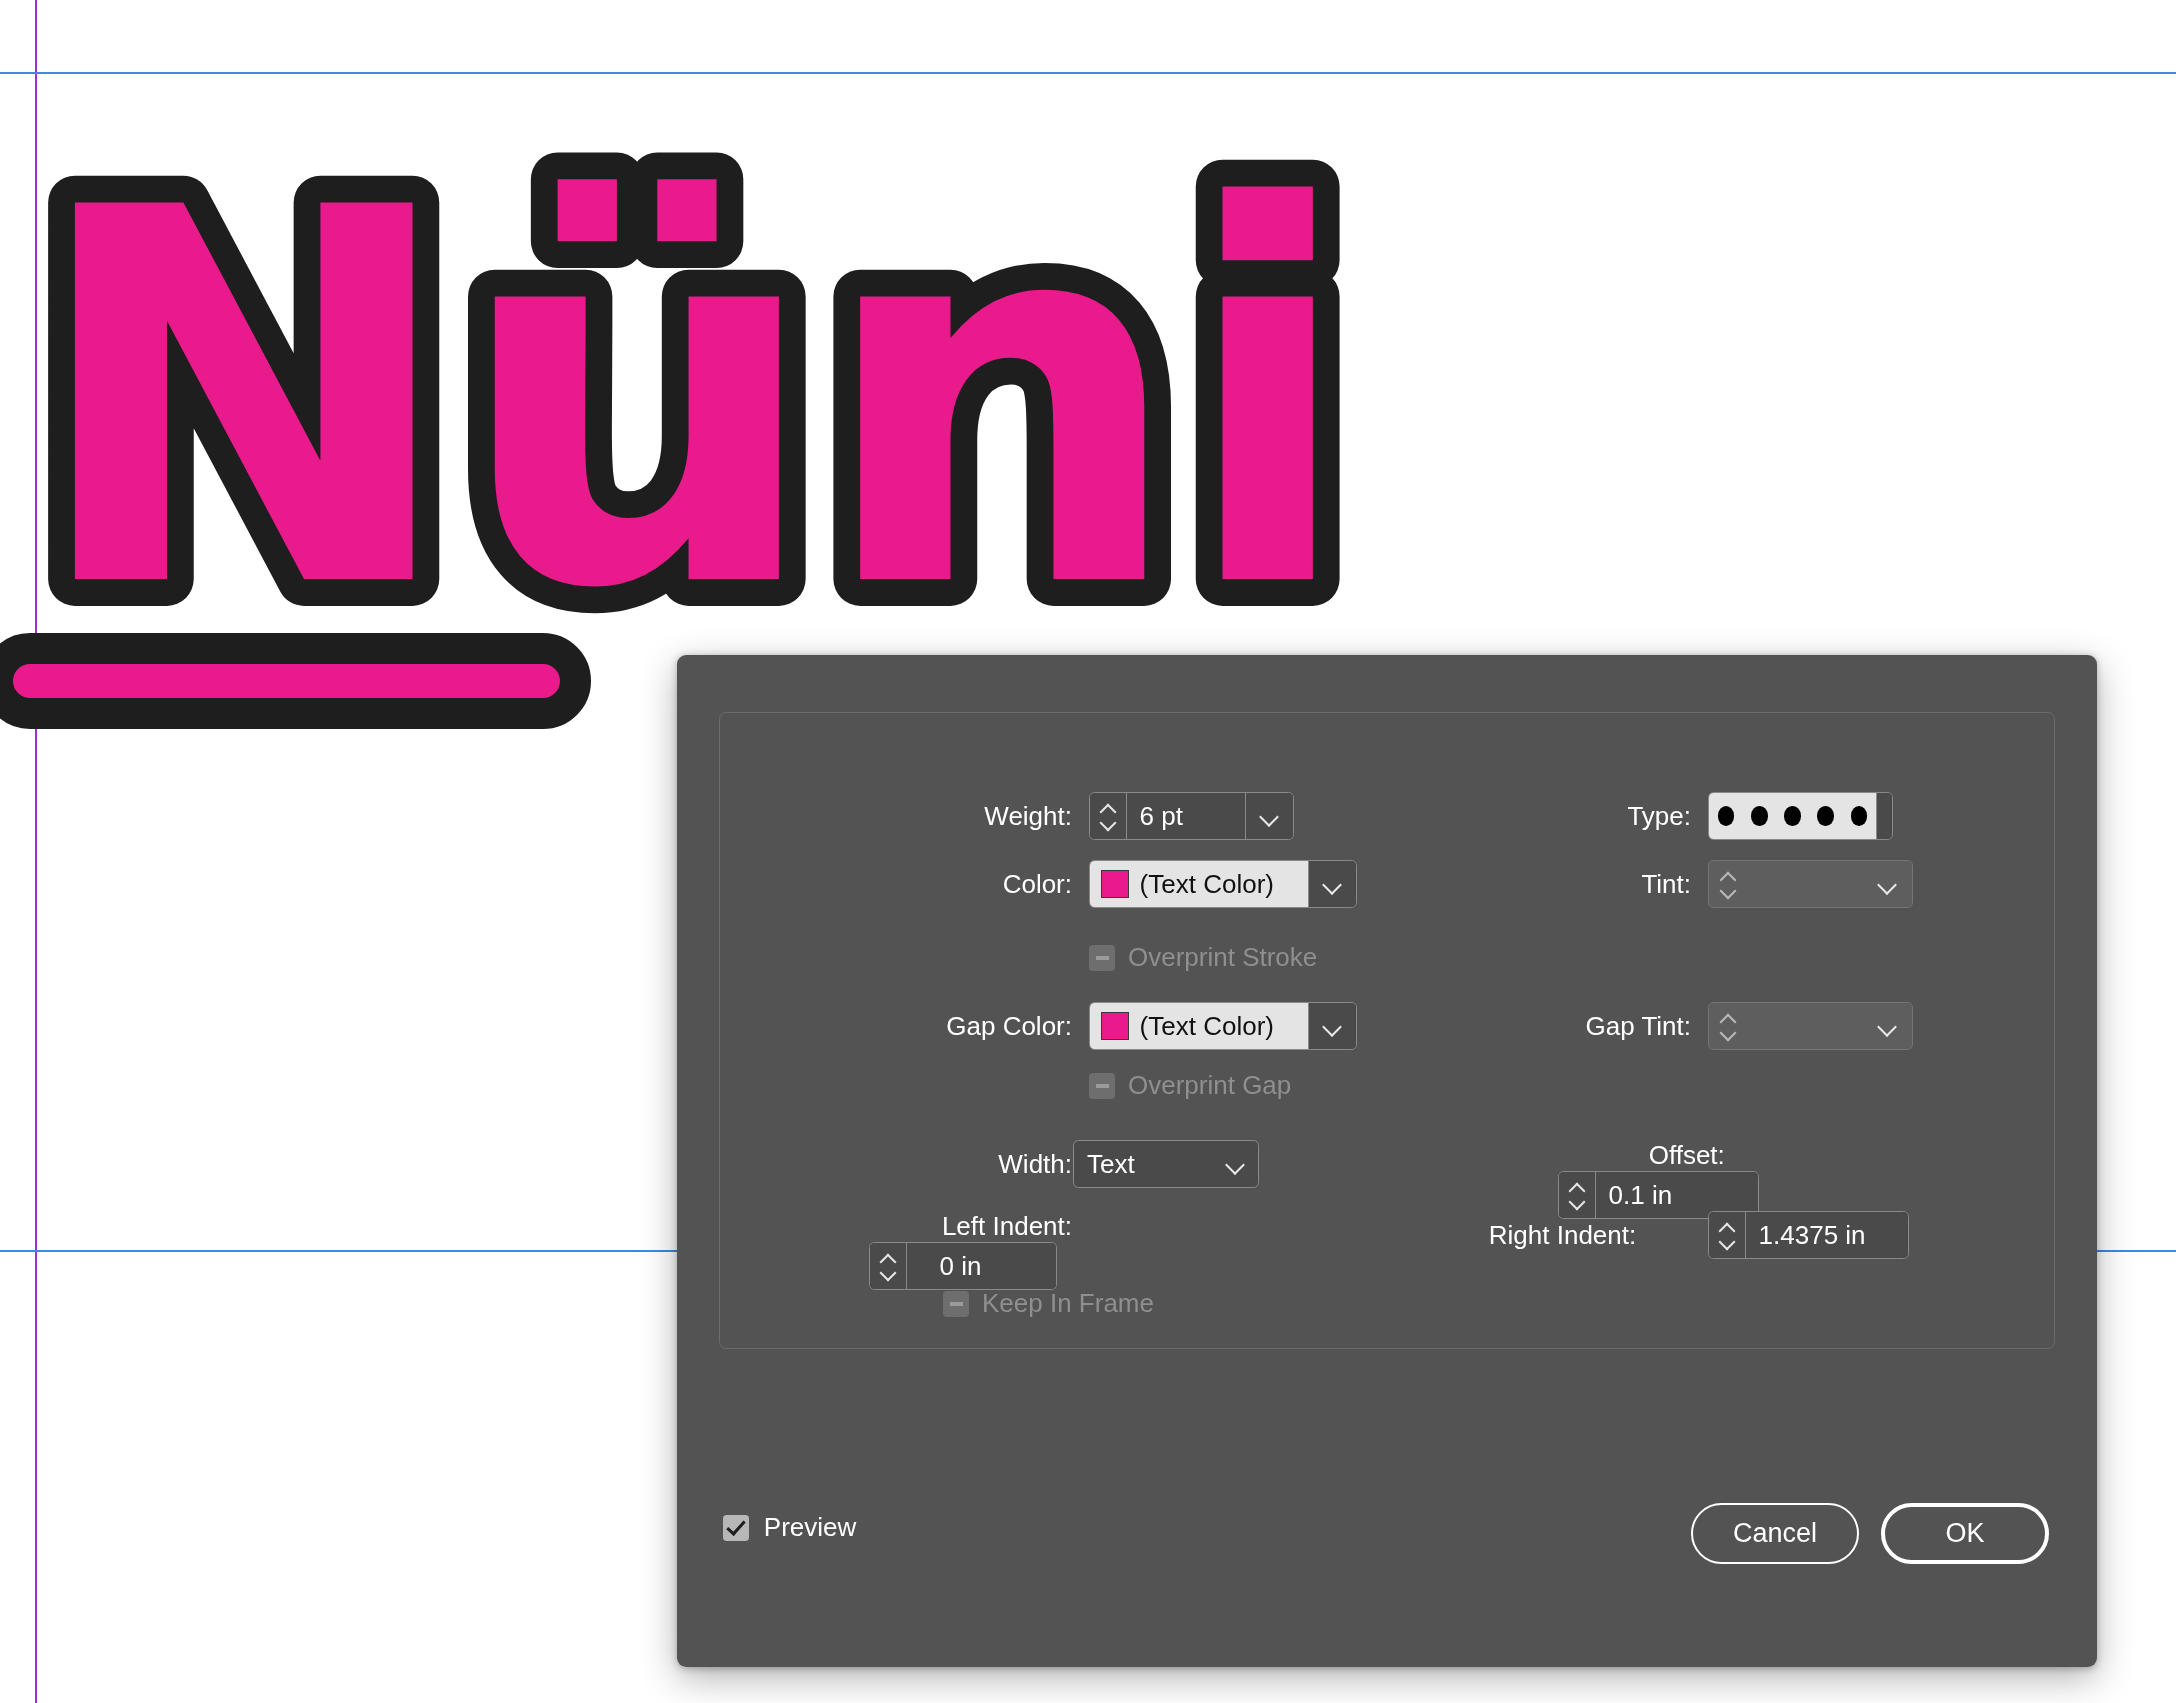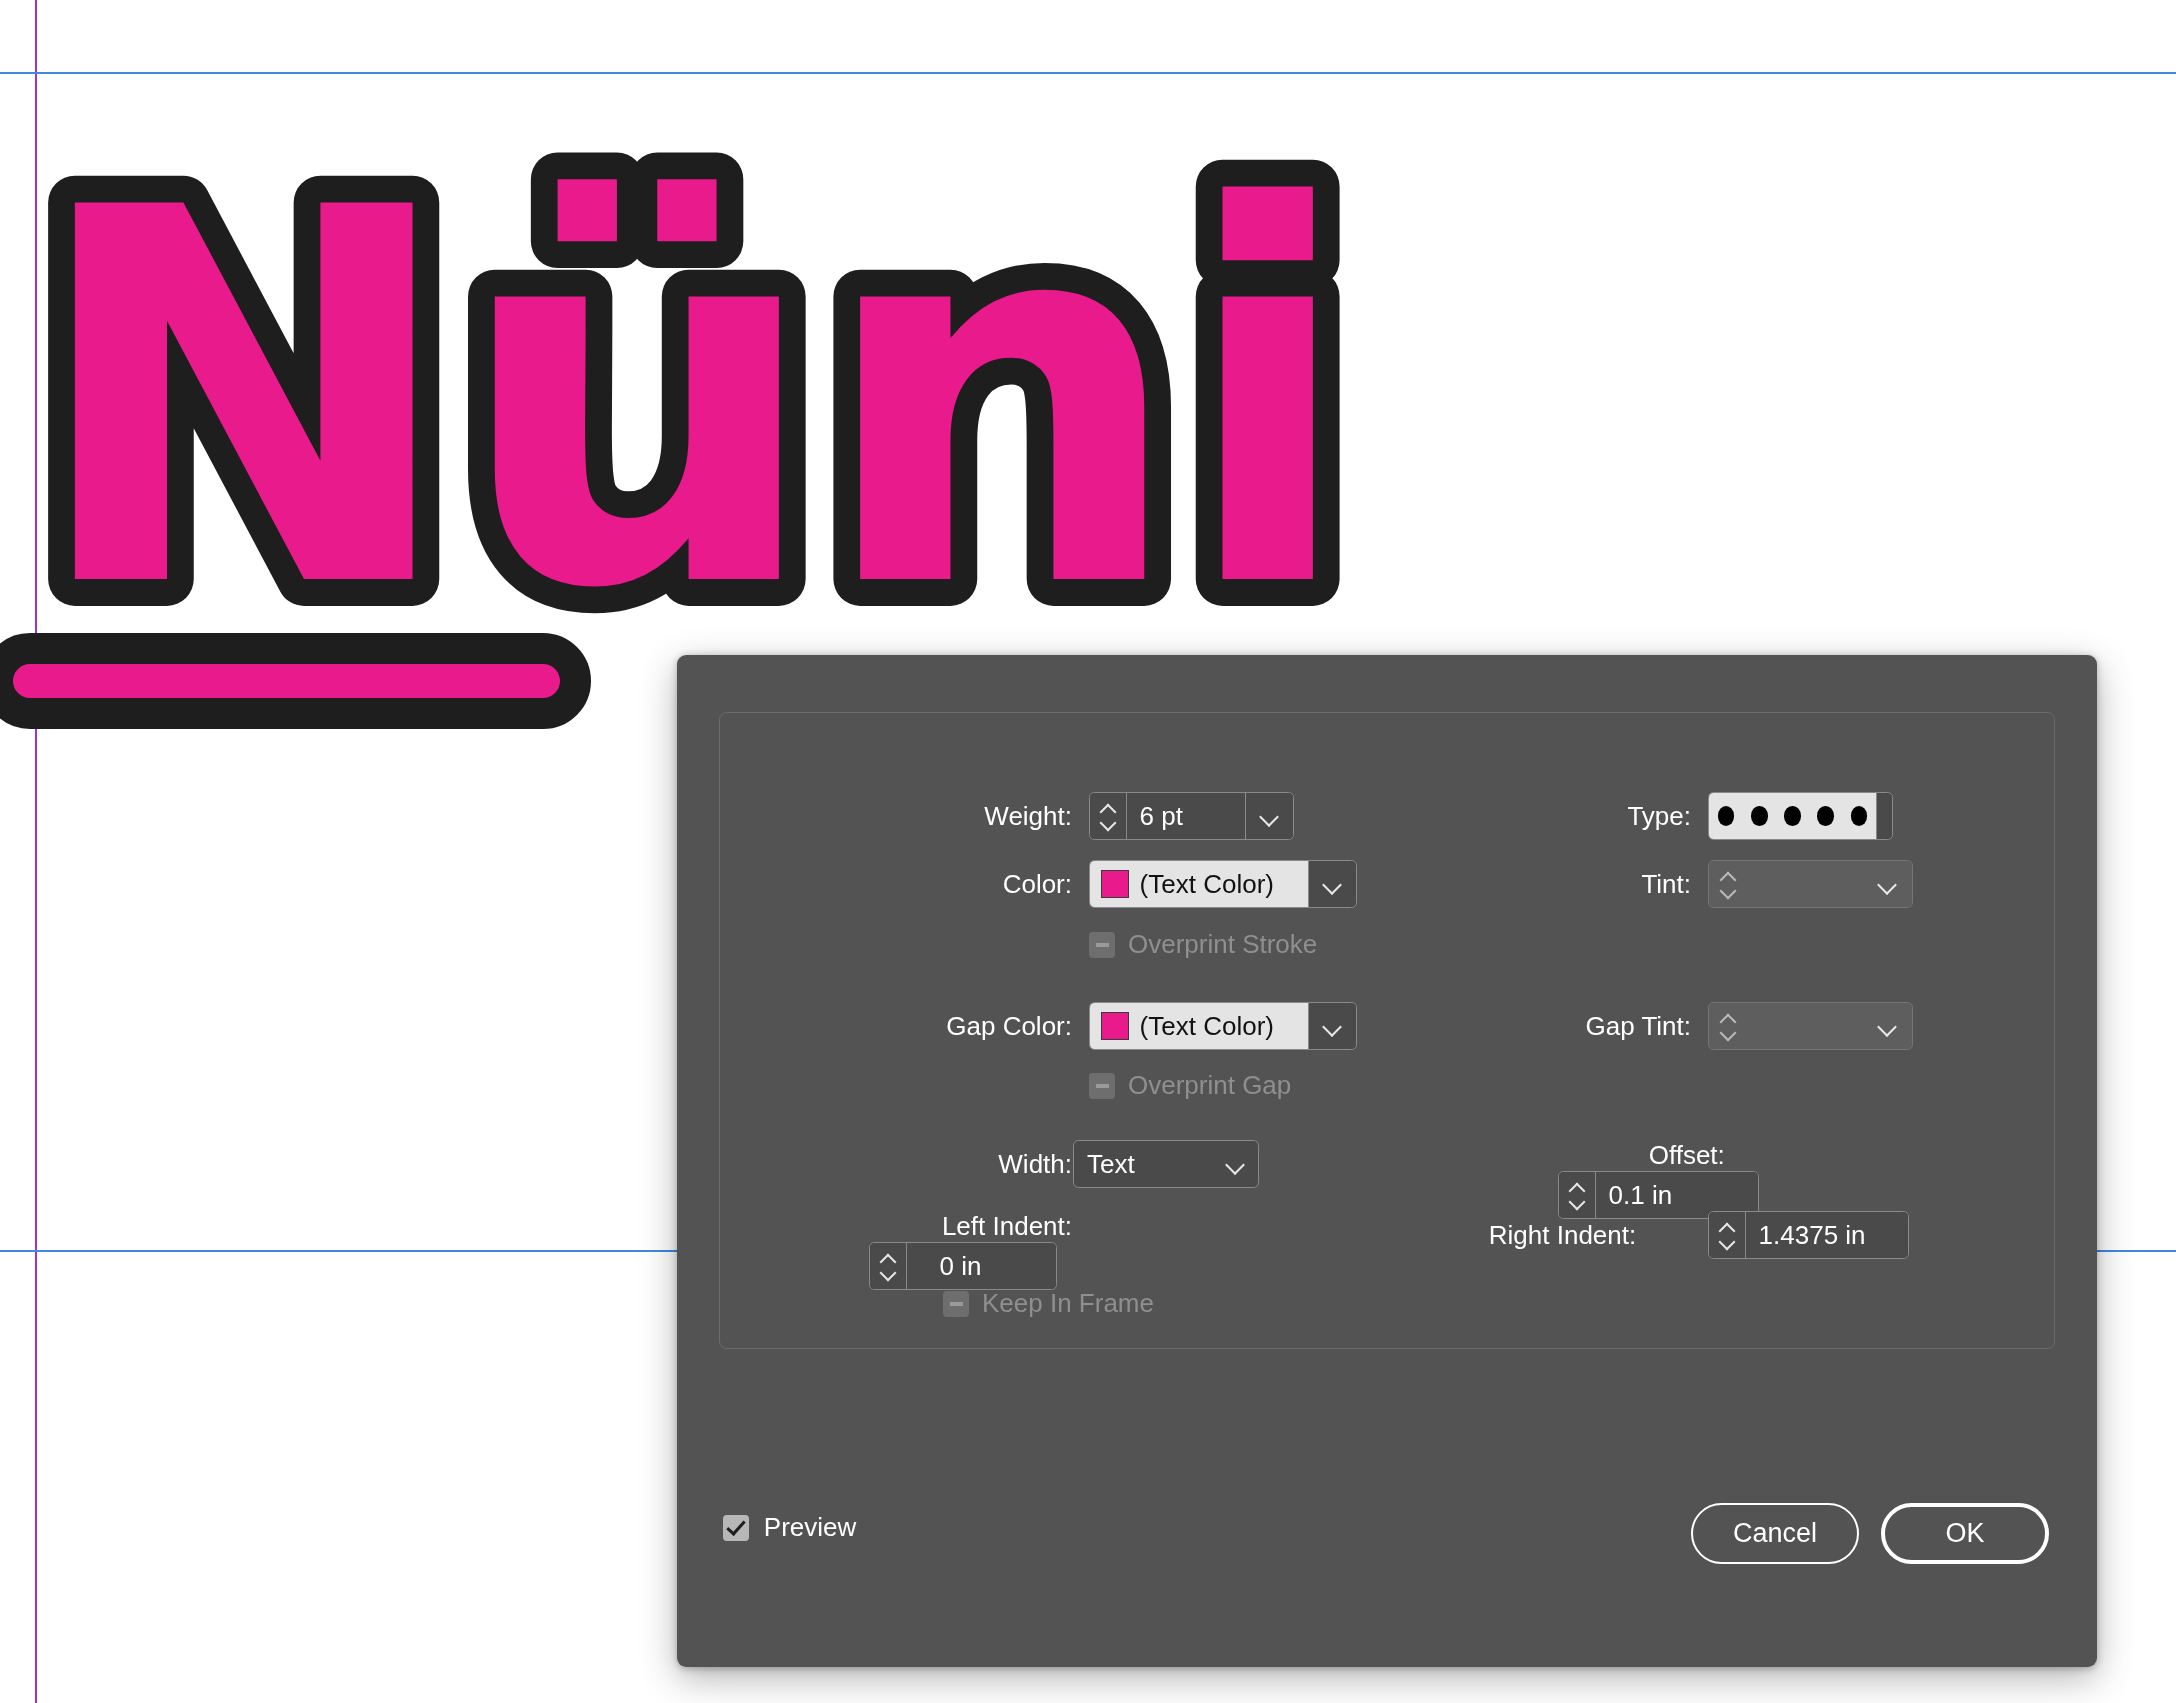--- a/index.html
+++ b/index.html
@@ -299,21 +299,21 @@
             <span class="arrow-up"></span>
             <span class="arrow-dn"></span>
           </span>
           <span class="val"></span>
           <span class="dropbtn">
             <span class="chev"></span>
           </span>
         </div>
       </div>
 
-      <div class="row" style="left:412px; top:274px;align-items:center;">
+      <div class="row" style="left:412px; top:287px;align-items:center;">
         <span class="cb disabled"></span>
         <span class="cb-label dim" style="margin-left:13px;">Overprint Stroke</span>
       </div>
 
       <div class="row" style="left:194px; top:347px;">
         <span class="lab" style="width:201px;">Gap Color:</span>
         <div class="combo-light" style="width:268px; margin-left:16.6px;">
           <span class="txt">
             <i class="swatch" style="background:#E81A8C;"></i>
             <span>(Text Color)</span>

